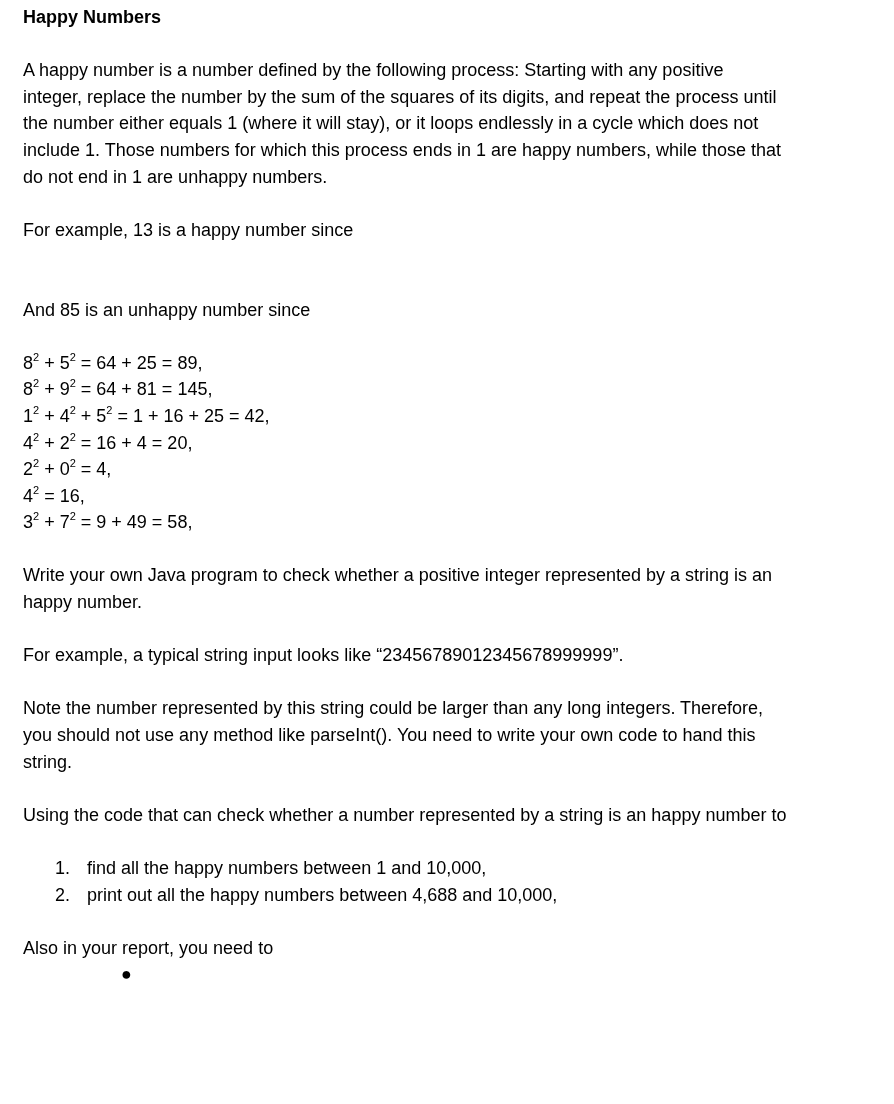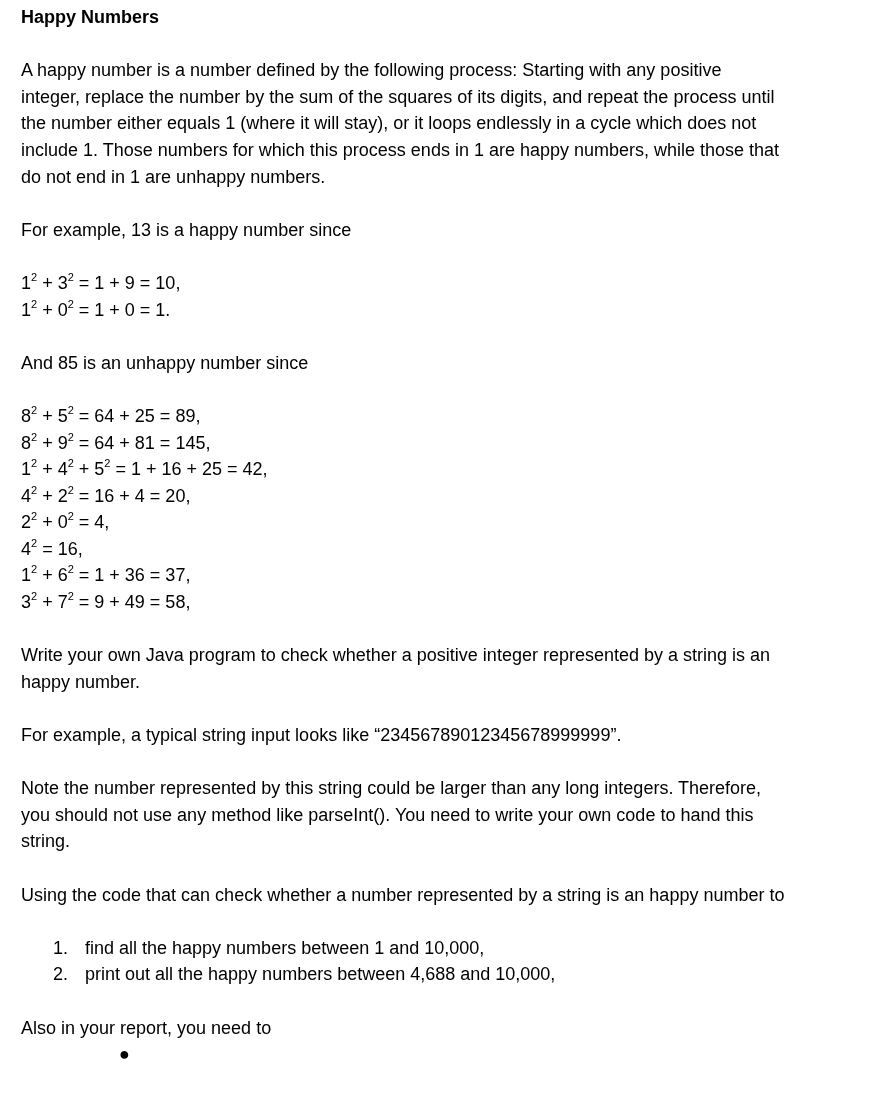--- a/index.html
+++ b/index.html
@@ -11,23 +11,24 @@
       width: 894px;
       height: 1104px;
       overflow: hidden;
       font-family: "Liberation Sans", sans-serif;
       color: #000000;
       font-size: 18px;
       line-height: 26.6px;
     }
     .page {
       position: relative;
-      padding-left: 21px;
+      padding-left: 7px;
       padding-right: 20px;
       padding-top: 4px;
+      margin-left: 16px;
     }
     .title {
       font-weight: bold;
       font-size: 18px;
       margin: 0;
       line-height: 26.6px;
     }
     p {
       margin: 0;
     }
@@ -81,36 +82,31 @@
     <span>A </span><b>happy number</b><span> is a number defined by the following process: Starting with any positive</span><br>
     <span>integer, replace the number by the sum of the squares of its digits, and repeat the process until</span><br>
     <span>the number either equals 1 (where it will stay), or it loops endlessly in a cycle which does not</span><br>
     <span>include 1. Those numbers for which this process ends in 1 are happy numbers, while those that</span><br>
     <span>do not end in 1 are unhappy numbers.</span>
   </p>
   <div class="gap"></div>
 
   <p>For example, 13 is a happy number since</p>
   <div class="gap"></div>
-  <div>
-      <div class="eq-line"><span>1</span><sup>2</sup><span> + </span><span>3</span><sup>2</sup><span> = 1 + 9 = 10,</span></div>
-      <div class="eq-line"><span>1</span><sup>2</sup><span> + </span><span>0</span><sup>2</sup><span> = 1 + 0 = 1.</span></div>
-    </div>
   <div class="gap"></div>
 
   <p>And 85 is an unhappy number since</p>
   <div class="gap"></div>
   <div>
       <div class="eq-line"><span>8</span><sup>2</sup><span> + </span><span>5</span><sup>2</sup><span> = 64 + 25 = 89,</span></div>
       <div class="eq-line"><span>8</span><sup>2</sup><span> + </span><span>9</span><sup>2</sup><span> = 64 + 81 = 145,</span></div>
       <div class="eq-line"><span>1</span><sup>2</sup><span> + </span><span>4</span><sup>2</sup><span> + </span><span>5</span><sup>2</sup><span> = 1 + 16 + 25 = 42,</span></div>
       <div class="eq-line"><span>4</span><sup>2</sup><span> + </span><span>2</span><sup>2</sup><span> = 16 + 4 = 20,</span></div>
       <div class="eq-line"><span>2</span><sup>2</sup><span> + </span><span>0</span><sup>2</sup><span> = 4,</span></div>
       <div class="eq-line"><span>4</span><sup>2</sup><span> = 16,</span></div>
-      <div class="eq-line"><span>1</span><sup>2</sup><span> + </span><span>6</span><sup>2</sup><span> = 1 + 36 = 37,</span></div>
       <div class="eq-line"><span>3</span><sup>2</sup><span> + </span><span>7</span><sup>2</sup><span> = 9 + 49 = 58,</span></div>
     </div>
   <div class="gap"></div>
 
   <p>
     <span>Write your own Java program to check whether a positive integer represented by a string is an</span><br>
     <span>happy number.</span>
   </p>
   <div class="gap"></div>
 

